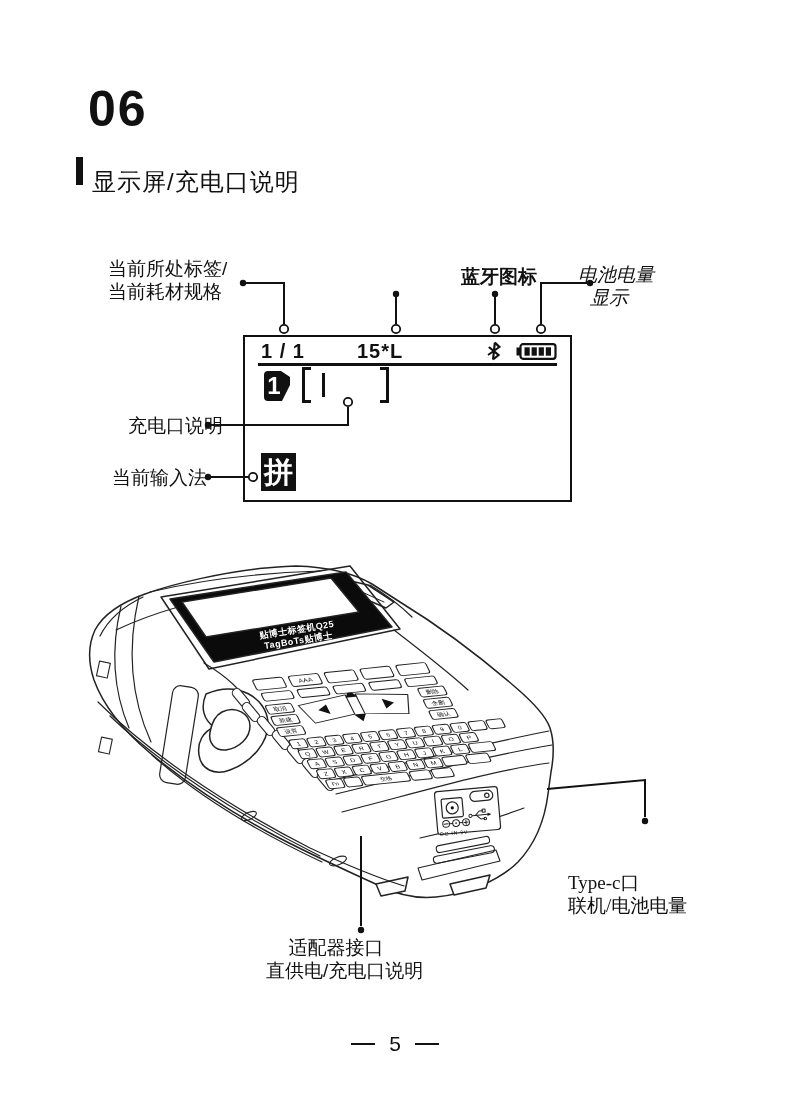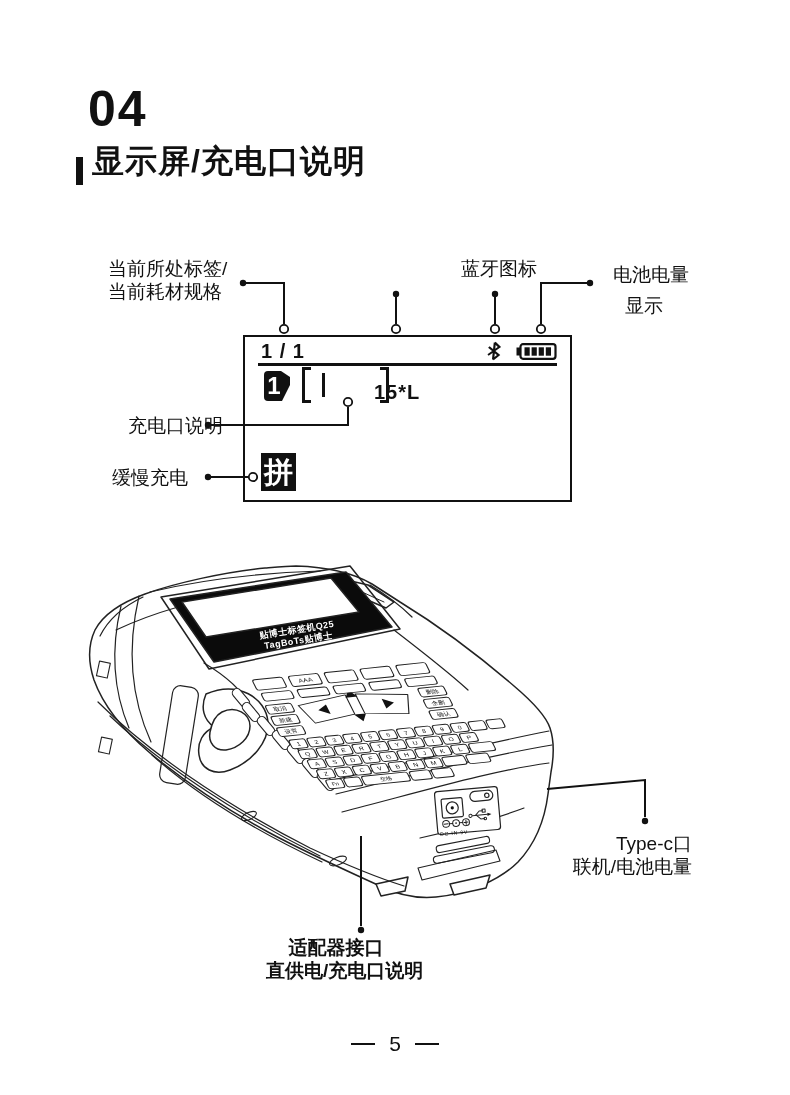--- a/index.html
+++ b/index.html
@@ -3,37 +3,37 @@
 <meta charset="utf-8">
 <style>
   html,body{margin:0;padding:0;background:#f2f2f2;}
   #page{position:relative;width:790px;height:1095px;background:#ffffff;overflow:hidden;
         font-family:"Liberation Sans","DejaVu Sans",sans-serif;color:#111;}
   .abs{position:absolute;}
   #device-svg{position:absolute;left:0;top:0;width:790px;height:1095px;z-index:1;pointer-events:none;}
   
   #sec-num{left:88px;top:80px;font-size:50px;font-weight:900;letter-spacing:2px;z-index:3;}
   #title-bar{left:76px;top:157px;width:7px;height:28px;background:#111;z-index:3;}
-  #sec-title{left:92px;top:140px;font-size:32px;font-weight:700;letter-spacing:1px;z-index:3;}
+  #sec-title{left:92px;top:166px;font-size:24px;font-weight:400;letter-spacing:1px;z-index:3;}
   
   .callout{font-size:19px;line-height:23px;z-index:3;white-space:nowrap;}
   #co-label{left:108px;top:257px;}
   #co-media{left:340px;top:237px;}
-  #co-bt{left:461px;top:257px;}
-  #co-batt{left:613px;top:263px;}
-  #co-batt .l2{margin-left:12px;margin-top:8px;}
+  #co-bt{left:461px;top:265px;font-weight:bold;}
+  #co-batt{left:578px;top:263px;font-style:italic;}
+  #co-batt .l2{margin-left:12px;}
   #co-input{left:128px;top:414px;}
   #co-ime{left:112px;top:466px;}
-  #co-typec{left:568px;top:832px;width:124px;text-align:right;}
-  #co-adapter{left:266px;top:936px;width:140px;text-align:center;font-weight:bold;}
+  #co-typec{left:568px;top:871px;width:124px;text-align:left;font-family:Liberation Serif, serif;}
+  #co-adapter{left:266px;top:936px;width:140px;text-align:center;}
   
   #mock{left:243px;top:335px;width:329px;height:167px;border:2.5px solid #111;box-sizing:border-box;z-index:3;background:transparent;padding-left:40px;}
   #mock .stat{position:absolute;font-size:20px;font-weight:600;letter-spacing:1px;}
   #st-count{left:16px;top:3px;}
-  #st-media{left:129px;top:3px;margin-top:41px;}
+  #st-media{left:112px;top:3px;}
   #st-underline{position:absolute;left:13px;top:26px;width:299px;height:2.5px;background:#111;}
   #bt-icon{position:absolute;left:240px;top:4px;}
   #batt-icon{position:absolute;left:271px;top:6px;}
   #tag-icon{position:absolute;left:16px;top:32px;}
   .bracket{position:absolute;top:30px;width:9px;height:36px;border-top:3.5px solid #111;border-bottom:3.5px solid #111;box-sizing:border-box;}
   #br-open{left:57px;border-left:3.5px solid #111;}
   #br-close{left:135px;border-right:3.5px solid #111;}
   #cursor{position:absolute;left:77px;top:36px;width:2.5px;height:24px;background:#111;}
   #ime-badge{position:absolute;left:16px;top:116px;width:35px;height:38px;background:#111;color:#fff;
              font-size:29px;line-height:38px;text-align:center;font-weight:600;}
@@ -288,35 +288,35 @@
     <g fill="#fff" stroke="#111" stroke-width="1.8">
       <circle cx="284" cy="329" r="4.2"></circle>
         <circle cx="396" cy="329" r="4.2"></circle>
       <circle cx="495" cy="329" r="4.2"></circle>
         <circle cx="541" cy="329" r="4.2"></circle>
       <circle cx="348" cy="402" r="4.2"></circle>
         <circle cx="253" cy="477" r="4.2"></circle>
     </g>
   </svg>
 
-  <div class="abs" id="sec-num">04</div>
+  <div class="abs" id="sec-num">06</div>
   <div class="abs" id="title-bar"></div>
   <div class="abs" id="sec-title">显示屏/充电口说明</div>
 
   <div class="abs callout" id="co-label">
     <div>当前所处标签/</div>
     <div>当前耗材规格</div>
   </div>
   <div class="abs callout" id="co-bt">蓝牙图标</div>
   <div class="abs callout" id="co-batt">
     <div>电池电量</div>
     <div class="l2">显示</div>
   </div>
   <div class="abs callout" id="co-input">充电口说明</div>
-  <div class="abs callout" id="co-ime">缓慢充电</div>
+  <div class="abs callout" id="co-ime">当前输入法</div>
   <div class="abs callout" id="co-typec">
     <div>Type-c口</div>
     <div>联机/电池电量</div>
   </div>
   <div class="abs callout" id="co-adapter">
     <div>适配器接口</div>
     <div>直供电/充电口说明</div>
   </div>
 
   <div class="abs" id="mock">

